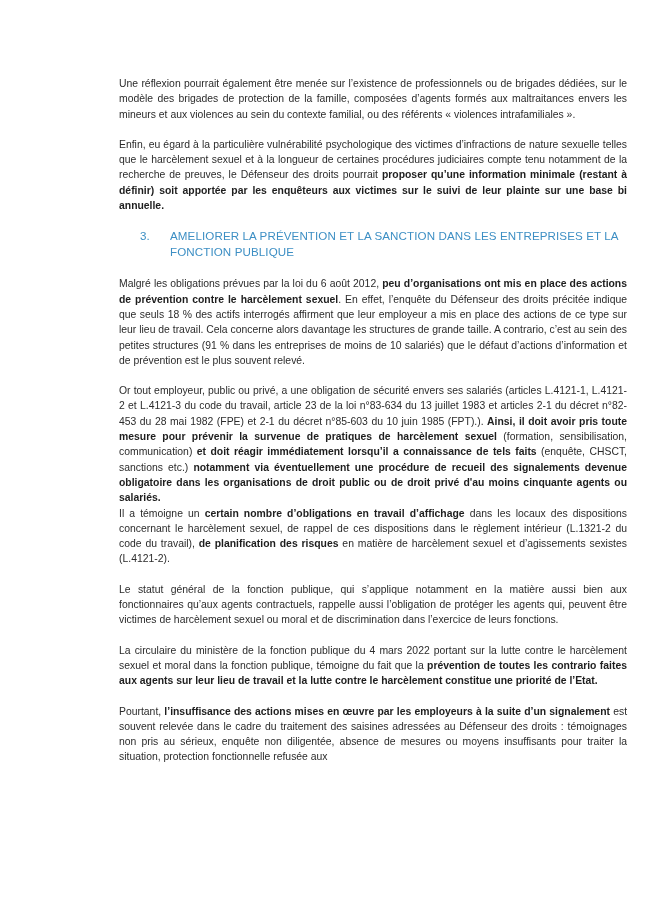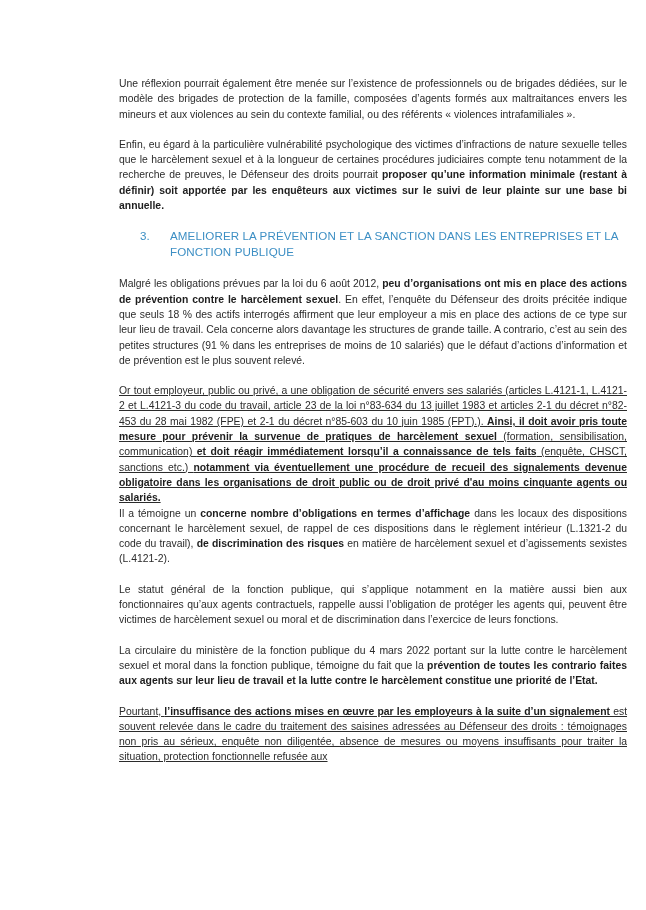--- a/index.html
+++ b/index.html
@@ -13,21 +13,21 @@
     position: absolute; left: 639px; top: 0; width: 1px; height: 910px;
     background: #c8c8c8;
   }
   .content {
     position: absolute; left: 71px; top: 76px; width: 508px;
     font-family: "Liberation Sans", sans-serif;
     font-size: 10.4px; line-height: 15.3px; color: #2b2b2b;
     text-align: justify;
   }
   .content p { margin: 0 0 15px 0; }
-  .content p.tight { margin-bottom: 0; text-decoration: underline; }
+  .content p.tight { margin-bottom: 0; }
   .content b { font-weight: bold; color: #1e1e1e; }
   .heading {
     display: flex; margin: 4px 0 16px 0;
     font-family: "Liberation Sans", sans-serif;
     font-size: 11.6px; line-height: 16px; color: #3d8fc4;
     text-align: left; letter-spacing: 0.1px;
   }
   .heading .num { width: 28px; flex: 0 0 28px; padding-left: 21px; }
   .heading .title { flex: 1; padding-left: 2px; }
   .pagenum {
@@ -48,21 +48,21 @@
 
     <div class="heading">
       <span class="num">3.</span>
       <span class="title">AMELIORER LA PRÉVENTION ET LA SANCTION DANS LES ENTREPRISES ET LA FONCTION PUBLIQUE</span>
     </div>
 
     <p><span>Malgré les obligations prévues par la loi du 6 août 2012, </span><b>peu d’organisations ont mis en place des actions de prévention contre le harcèlement sexuel</b><span>. En effet, l’enquête du Défenseur des droits précitée indique que seuls 18 % des actifs interrogés affirment que leur employeur a mis en place des actions de ce type sur leur lieu de travail. Cela concerne alors davantage les structures de grande taille. A contrario, c’est au sein des petites structures (91 % dans les entreprises de moins de 10 salariés) que le défaut d’actions d’information et de prévention est le plus souvent relevé.</span></p>
 
     <p class="tight"><span>Or tout employeur, public ou privé, a une obligation de sécurité envers ses salariés (articles L.4121-1, L.4121-2 et L.4121-3 du code du travail, article 23 de la loi n°83-634 du 13 juillet 1983 et articles 2-1 du décret n°82-453 du 28 mai 1982 (FPE) et 2-1 du décret n°85-603 du 10 juin 1985 (FPT).). </span><b>Ainsi, il doit avoir pris toute mesure pour prévenir la survenue de pratiques de harcèlement sexuel</b><span> (formation, sensibilisation, communication) </span><b>et doit réagir immédiatement lorsqu’il a connaissance de tels faits</b><span> (enquête, CHSCT, sanctions etc.) </span><b>notamment via éventuellement une procédure de recueil des signalements devenue obligatoire dans les organisations de droit public ou de droit privé d'au moins cinquante agents ou salariés.</b></p>
 
-    <p><span>Il a témoigne un </span><b>concerne nombre d’obligations en termes d’affichage</b><span> dans les locaux des dispositions concernant le harcèlement sexuel, de rappel de ces dispositions dans le règlement intérieur (L.1321-2 du code du travail), </span><b>de discrimination des risques</b><span> en matière de harcèlement sexuel et d’agissements sexistes (L.4121-2).</span></p>
+    <p><span>Il a témoigne un </span><b>certain nombre d’obligations en travail d’affichage</b><span> dans les locaux des dispositions concernant le harcèlement sexuel, de rappel de ces dispositions dans le règlement intérieur (L.1321-2 du code du travail), </span><b>de planification des risques</b><span> en matière de harcèlement sexuel et d’agissements sexistes (L.4121-2).</span></p>
 
     <p><span>Le statut général de la fonction publique, qui s’applique notamment en la matière aussi bien aux fonctionnaires qu’aux agents contractuels, rappelle aussi l’obligation de protéger les agents qui, peuvent être victimes de harcèlement sexuel ou moral et de discrimination dans l’exercice de leurs fonctions.</span></p>
 
     <p><span>La circulaire du ministère de la fonction publique du 4 mars 2022 portant sur la lutte contre le harcèlement sexuel et moral dans la fonction publique, témoigne du fait que la </span><b>prévention de toutes les contrario faites aux agents sur leur lieu de travail et la lutte contre le harcèlement constitue une priorité de l’Etat.</b></p>
 
     <p class="tight"><span>Pourtant, </span><b>l’insuffisance des actions mises en œuvre par les employeurs à la suite d’un signalement</b><span> est souvent relevée dans le cadre du traitement des saisines adressées au Défenseur des droits : témoignages non pris au sérieux, enquête non diligentée, absence de mesures ou moyens insuffisants pour traiter la situation, protection fonctionnelle refusée aux</span></p>
   </div>
 
   <div class="pagenum">12</div>
 </div>

